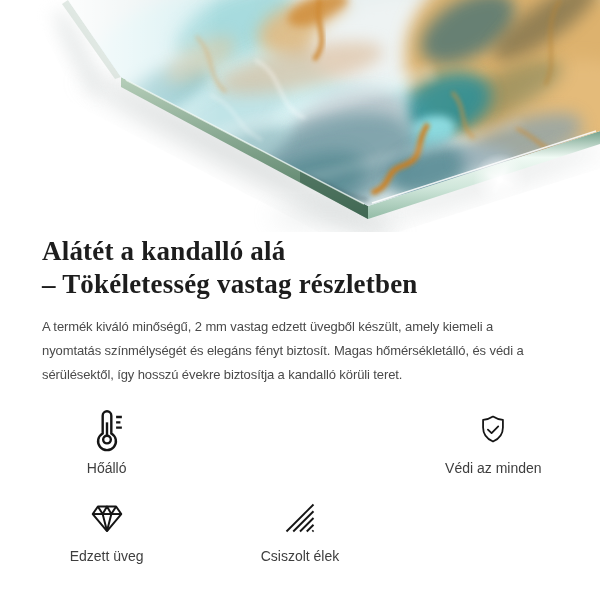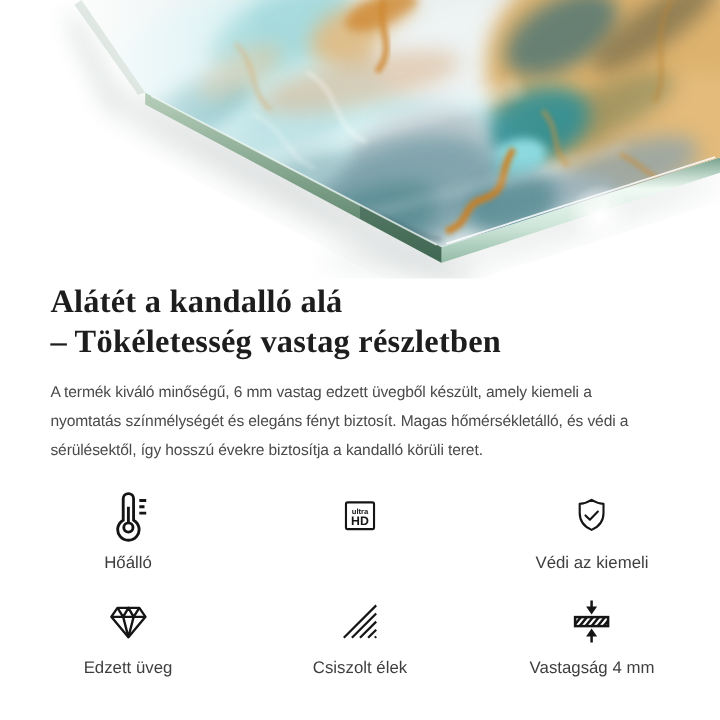--- a/index.html
+++ b/index.html
@@ -149,54 +149,47 @@
       <circle r="2.6" fill="#ffffff"></circle>
     </g>
   </svg>
 </div>
 
 <h1 class="section-title">
   <span>Alátét a kandalló alá</span>
   <span>– Tökéletesség vastag részletben</span>
 </h1>
 
-<p class="section-description">A termék kiváló minőségű, 6 mm vastag edzett üvegből készült, amely kiemeli a nyomtatás színmélységét és elegáns fényt biztosít. Magas hőmérsékletálló, és védi a sérülésektől, így hosszú évekre biztosítja a kandalló körüli teret.</p>
+<p class="section-description">A termék kiváló minőségű, 2 mm vastag edzett üvegből készült, amely kiemeli a nyomtatás színmélységét és elegáns fényt biztosít. Magas hőmérsékletálló, és védi a sérülésektől, így hosszú évekre biztosítja a kandalló körüli teret.</p>
 
 <div class="features">
 
   <div class="feature">
     <div class="icon-area">
       <svg width="46" height="46" viewBox="0 0 48 48">
         <path class="ic" stroke-width="2.6" d="M19.5 27.6 V9 a4.5 4.5 0 0 1 9 0 V27.6 a9.3 9.3 0 1 1 -9 0 Z"></path>
         <circle class="ic" stroke-width="2.2" cx="24" cy="34" r="4"></circle>
         <path class="ic" stroke-width="2.2" d="M24 29.6 V16"></path>
         <path class="ic" stroke-width="2" d="M33.5 10.5 h6 M33.5 16 h4.5 M33.5 21.5 h6"></path>
       </svg>
     </div>
     <div class="feature-label">Hőálló</div>
   </div>
 
   <div class="feature">
-    <div class="icon-area">
-      <svg width="34" height="34" viewBox="0 0 48 48">
-        <rect class="ic" stroke-width="2.8" x="7.5" y="8" width="33" height="31.5" rx="2"></rect>
-        <text class="hd-text" x="24" y="21.5" font-size="9">ultra</text>
-        <text class="hd-text" x="24" y="35" font-size="14.5">HD</text>
-      </svg>
-    </div>
   </div>
 
   <div class="feature">
     <div class="icon-area">
       <svg width="34" height="34" viewBox="0 0 48 48">
         <path class="ic" stroke-width="2.6" stroke-linejoin="round" d="M24 5 C19.8 7.8 15 9.3 10 9.7 V20.5 C10 30 15.6 36.7 24 40.3 C32.4 36.7 38 30 38 20.5 V9.7 C33 9.3 28.2 7.8 24 5 Z"></path>
         <path class="ic" stroke-width="2.8" stroke-linecap="round" stroke-linejoin="round" d="M16.8 23.4 L22 28.4 L31.4 18.8"></path>
       </svg>
     </div>
-    <div class="feature-label">Védi az kiemeli</div>
+    <div class="feature-label">Védi az minden</div>
   </div>
 
   <div class="feature">
     <div class="icon-area">
       <svg width="38" height="36" viewBox="0 0 48 44">
         <path class="ic" stroke-width="2.5" stroke-linejoin="round" d="M12.5 7.5 H35.5 L42 17 L24 38.5 L6 17 Z"></path>
         <path class="ic" stroke-width="2.2" d="M6 17 H42"></path>
         <path class="ic" stroke-width="2.2" stroke-linejoin="round" d="M12.5 7.5 L18.5 17 L24 7.5 L29.5 17 L35.5 7.5"></path>
         <path class="ic" stroke-width="2.2" d="M18.5 17 L24 38.5 M29.5 17 L24 38.5"></path>
       </svg>
@@ -210,34 +203,14 @@
         <path class="ic" stroke-width="4.6" d="M6 42 L42 6"></path>
         <path class="ic" stroke-width="4.2" d="M15 42 L42 15"></path>
         <path class="ic" stroke-width="4.2" d="M24 42 L42 24"></path>
         <path class="ic" stroke-width="4.2" d="M33 42 L42 33"></path>
         <path class="ic" stroke-width="3" d="M40.5 42 L42 40.5"></path>
       </svg>
     </div>
     <div class="feature-label">Csiszolt élek</div>
   </div>
 
-  <div class="feature">
-    <div class="icon-area">
-      <svg width="40" height="40" viewBox="0 0 48 48">
-        <defs>
-            <clipPath id="barClip">
-              <rect x="8" y="20" width="32" height="8"></rect>
-            </clipPath>
-          </defs>
-        <g clip-path="url(#barClip)">
-          <path class="ic" stroke-width="2.6" d="M4 31 L17 15 M10 31 L23 15 M16 31 L29 15 M22 31 L35 15 M28 31 L41 15 M34 31 L47 15"></path>
-        </g>
-        <rect class="ic" stroke-width="2.4" x="7.5" y="19.5" width="33" height="9"></rect>
-        <path class="ic" stroke-width="2.6" d="M24 3 V9.5"></path>
-        <polygon class="ic-fill" points="18.5,9 29.5,9 24,17"></polygon>
-        <path class="ic" stroke-width="2.6" d="M24 45 V38.5"></path>
-        <polygon class="ic-fill" points="18.5,39 29.5,39 24,31"></polygon>
-      </svg>
-    </div>
-    <div class="feature-label">Vastagság 4 mm</div>
-  </div>
 
 </div>
 
 </body></html>

